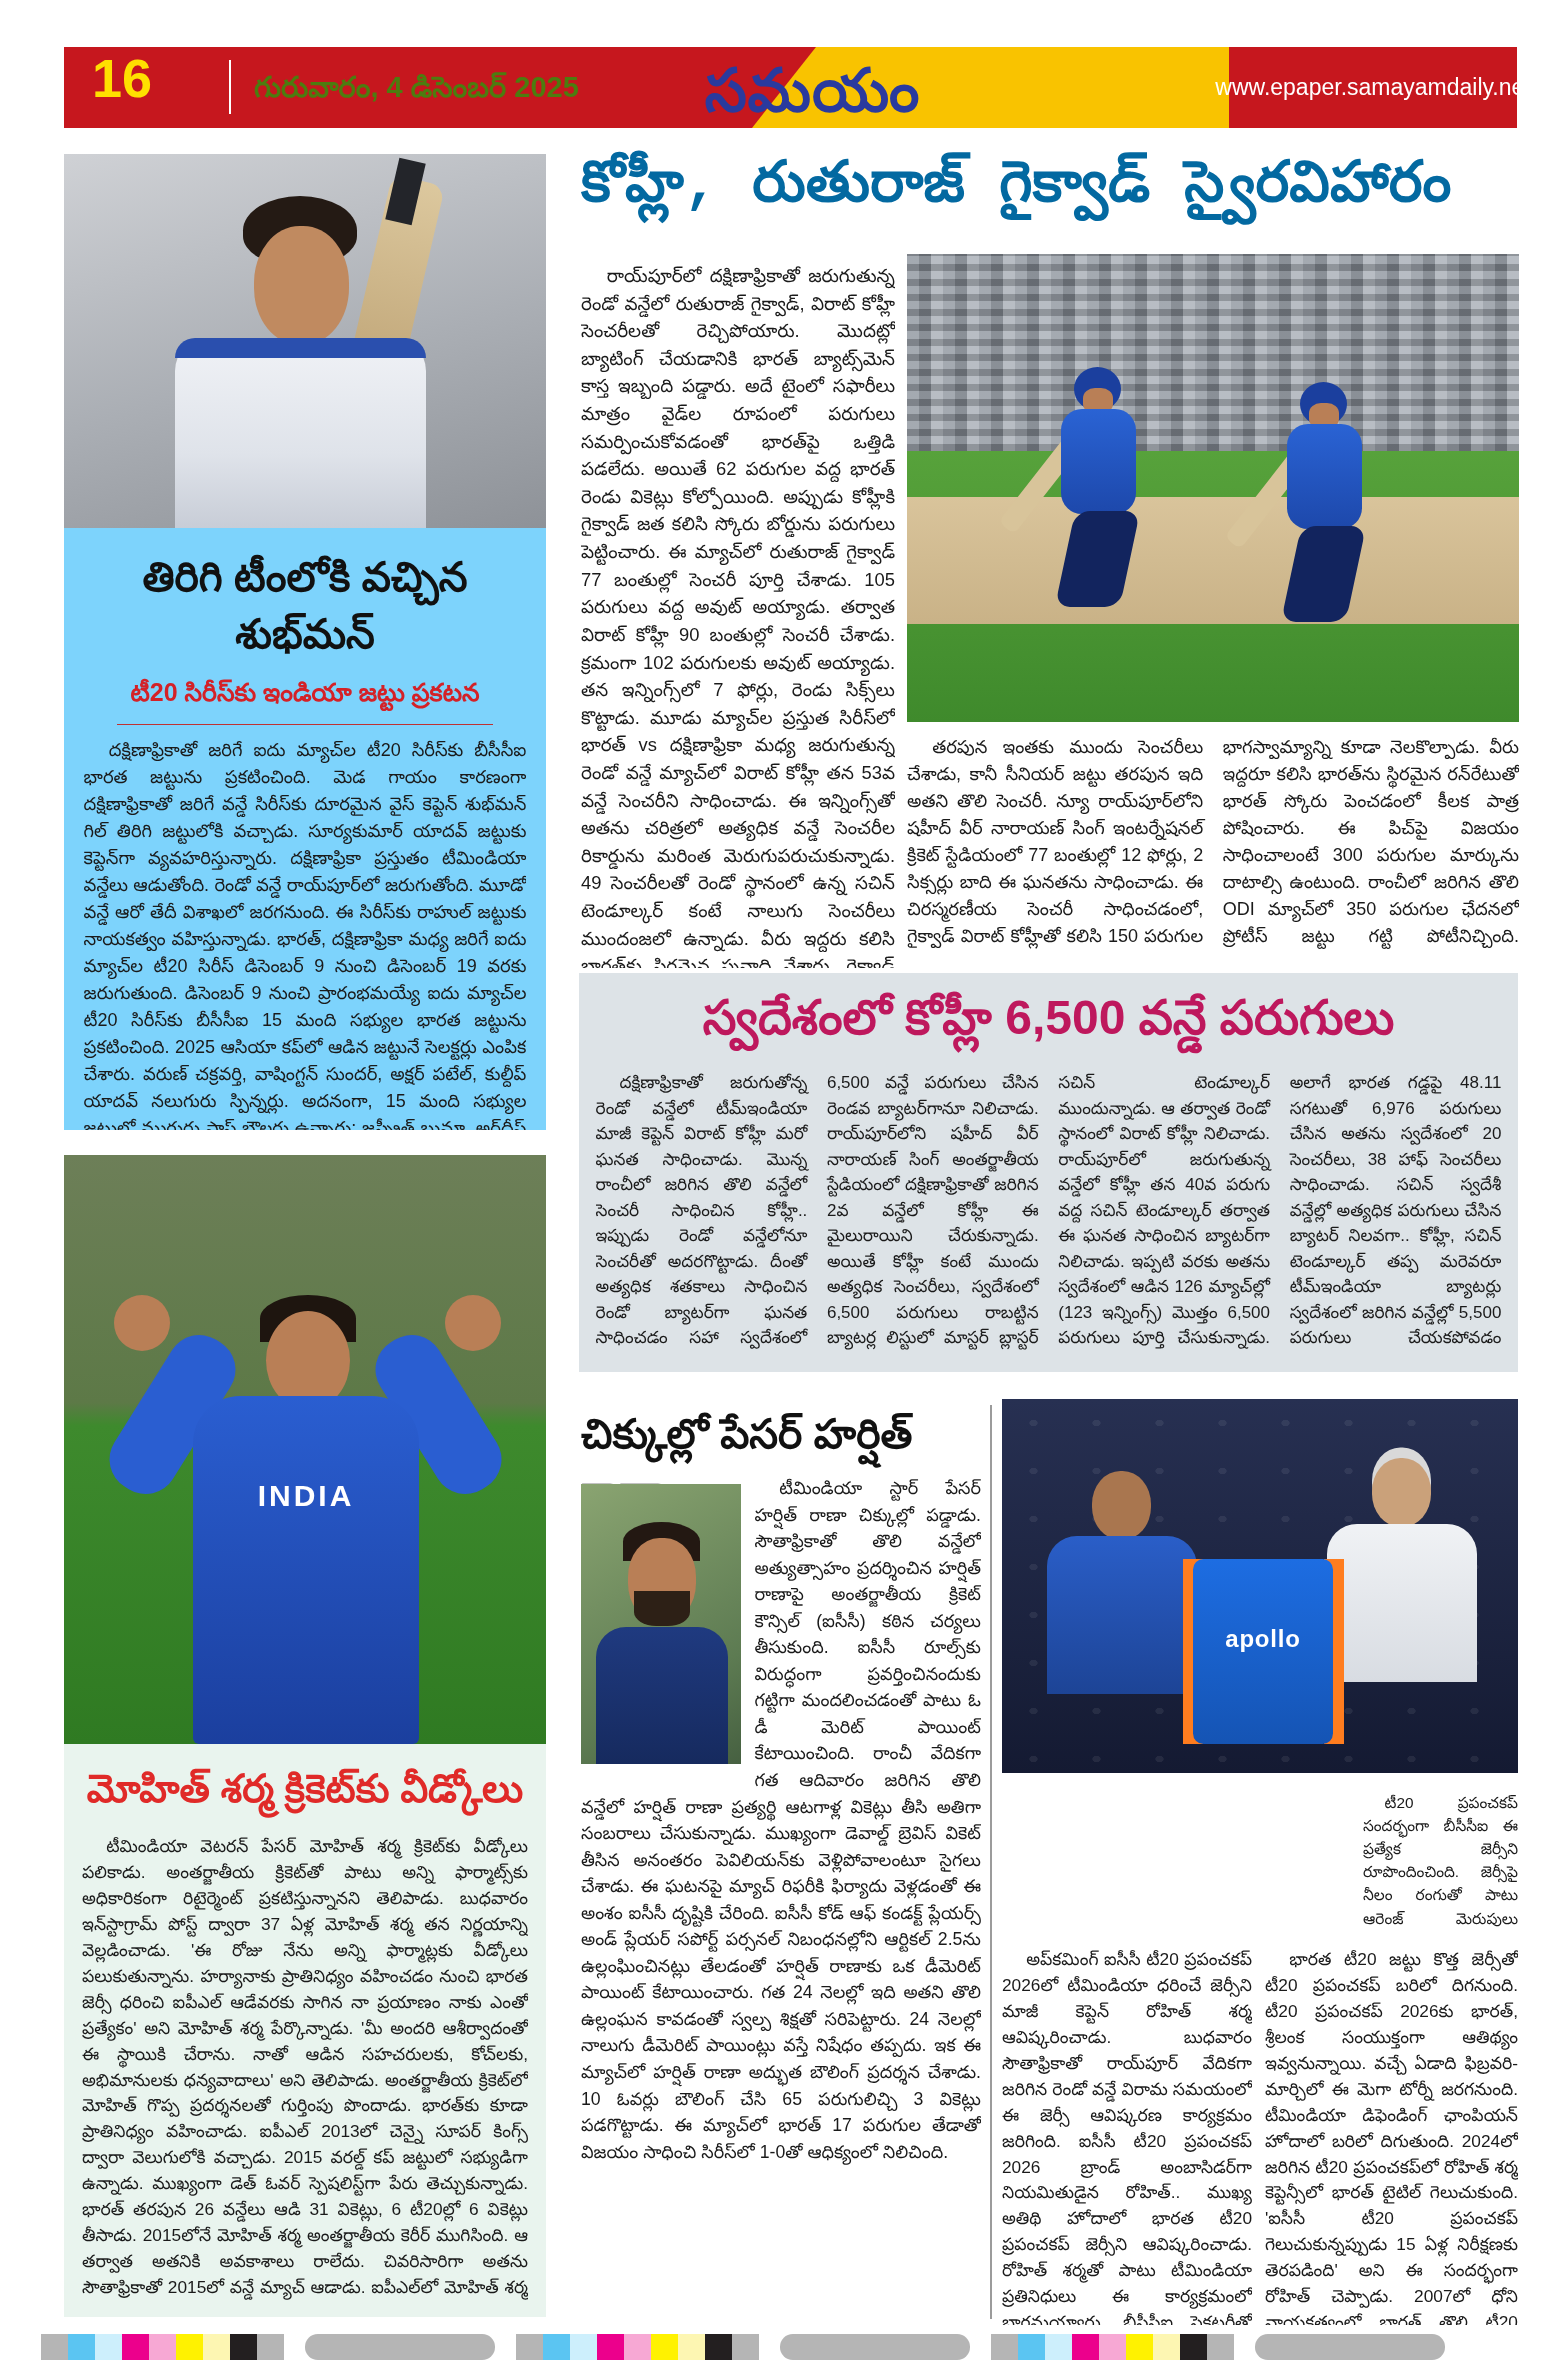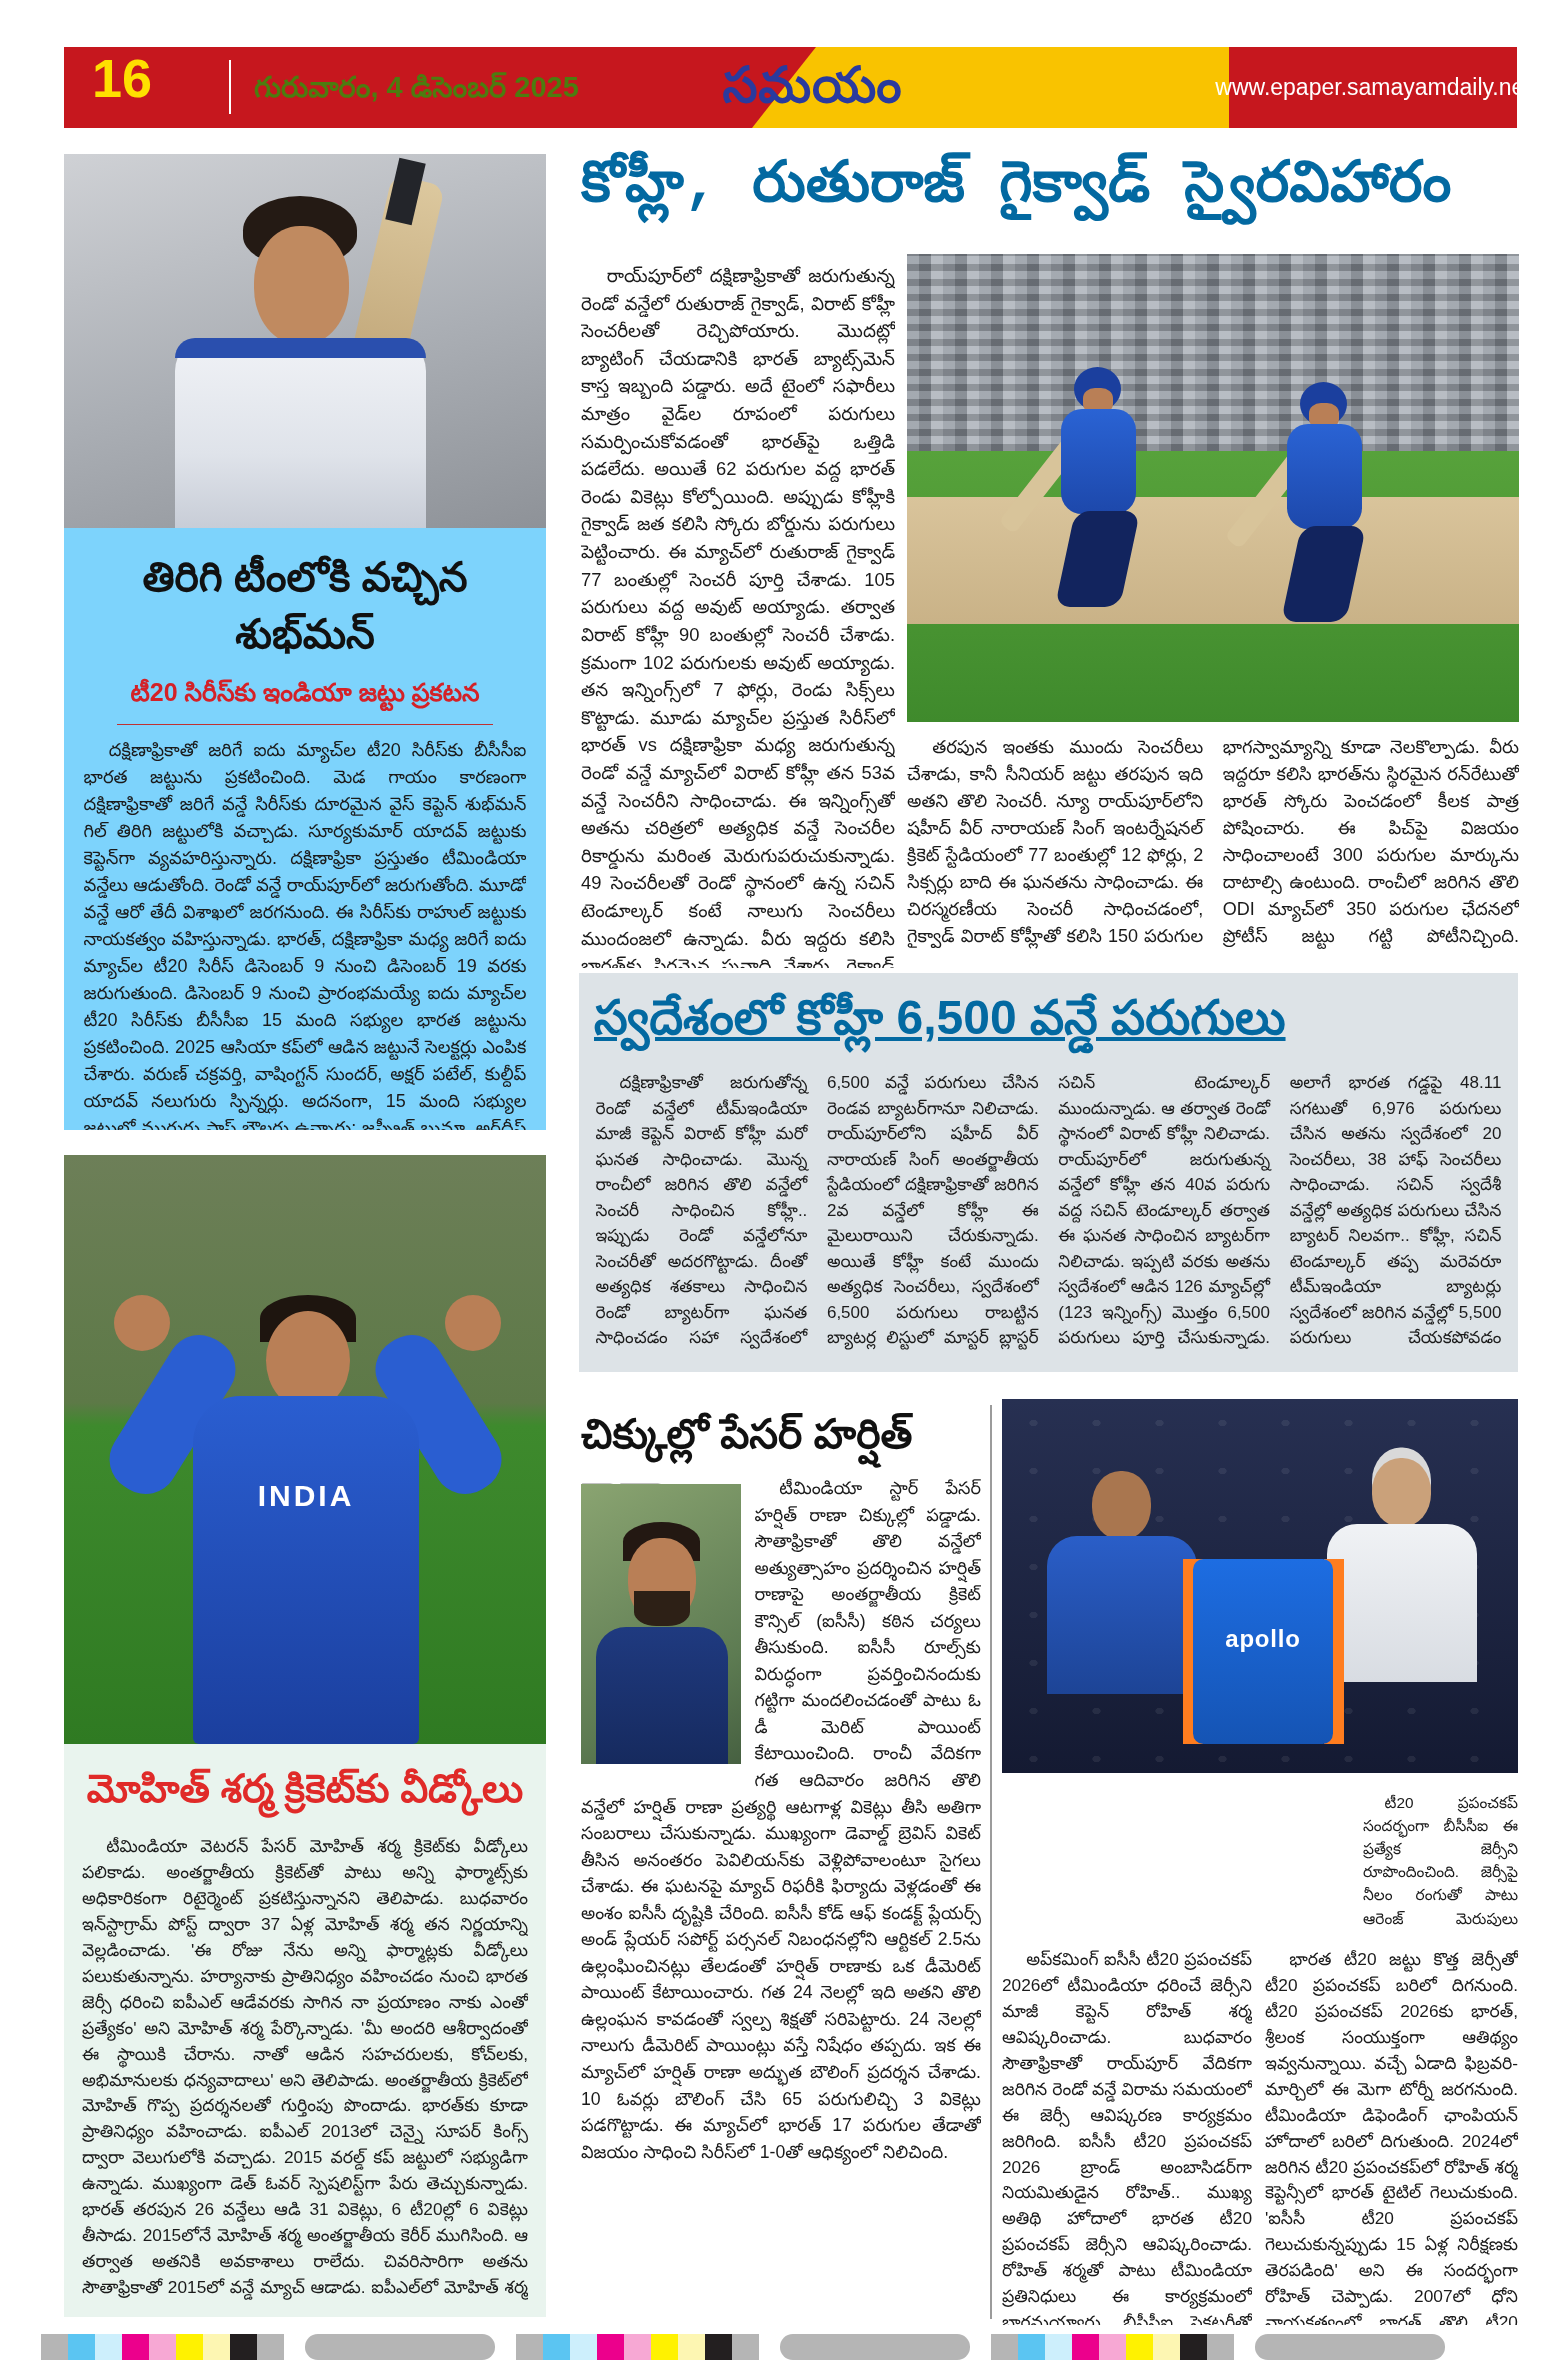--- a/index.html
+++ b/index.html
@@ -7,21 +7,21 @@
         font-family:"Liberation Sans","DejaVu Sans",sans-serif;color:#1a1a1a;}
   .abs{position:absolute;}
 
   
   .hdr-yellow{left:64px;top:47px;width:1453px;height:81px;background:#f9c300;}
   .hdr-red{left:64px;top:47px;width:752px;height:81px;background:#c6171e;
            clip-path:polygon(0 0,100% 0,calc(100% - 64px) 100%,0 100%);}
   .hdr-num{left:92px;top:51px;font-size:54px;font-weight:bold;color:#ffe000;line-height:1;}
   .hdr-div{left:229px;top:60px;width:2.3px;height:54px;background:#ffffff;}
   .hdr-date{left:254px;top:71px;font-size:29px;font-weight:bold;color:#4d7c0f;}
-  .hdr-mast{left:696px;top:56px;width:233px;text-align:center;font-size:50px;font-weight:bold;
+  .hdr-mast{left:696px;top:56px;width:233px;text-align:center;font-size:60px;font-weight:bold;
             color:#2a3a9e;letter-spacing:0.8px;}
   .hdr-url{left:1229px;top:47px;width:288px;height:81px;background:#c6171e;color:#fff;
            font-size:23px;display:flex;align-items:center;justify-content:center;}
 
   
   .bodytxt{font-size:18px;line-height:1.5;text-align:justify;overflow:hidden;text-indent:1.4em;}
   .headline-red{color:#0369a1;font-weight:bold;font-family:Liberation Mono, monospace;}
   .headline-blk{color:#111;font-weight:bold;}
 
   
@@ -35,21 +35,21 @@
   .mint-box h2{margin:22.6px 7.5px 0;text-align:center;font-size:39px;color:#e02a28;}
   .mint-box .bodytxt{margin:13.5px 18px 0;height:466px;font-size:17.3px;}
 
   
   .main-headline{left:581px;top:155px;width:940px;font-size:57px;line-height:1.1;}
   .main-col1{left:581px;top:262px;width:314px;height:706px;font-size:18.4px;}
   .main-cols{left:907px;top:734px;width:612px;height:232px;column-count:2;column-gap:19.6px;font-size:18px;}
 
   
   .gray-box{left:579px;top:973px;width:939px;height:399px;background:#dde3e7;overflow:hidden;}
-  .gray-box h2{margin:16.6px 15px 0;text-align:left;font-size:48px;color:#0369a1;text-decoration:underline;}
+  .gray-box h2{margin:16.6px 15px 0;text-align:center;font-size:48px;color:#be185d;}
   .gray-cols{margin:13.5px 16.6px 0;column-count:4;column-gap:19.6px;height:295px;font-size:17px;}
 
   
   .harshit-head{left:581px;top:1411px;width:400px;font-size:41px;}
   .harshit-body{left:581px;top:1475px;width:400px;height:846px;font-size:17.7px;}
   .photo-harshit{float:left;width:160px;height:280px;margin:9px 13.5px 6px 0;position:relative;
                  background:linear-gradient(150deg,#8aa471 0%,#5d7b52 70%,#466041 100%);overflow:hidden;}
 
   .vdiv{left:990px;top:1405px;width:1.5px;height:914px;background:#9b9b9b;}
 

